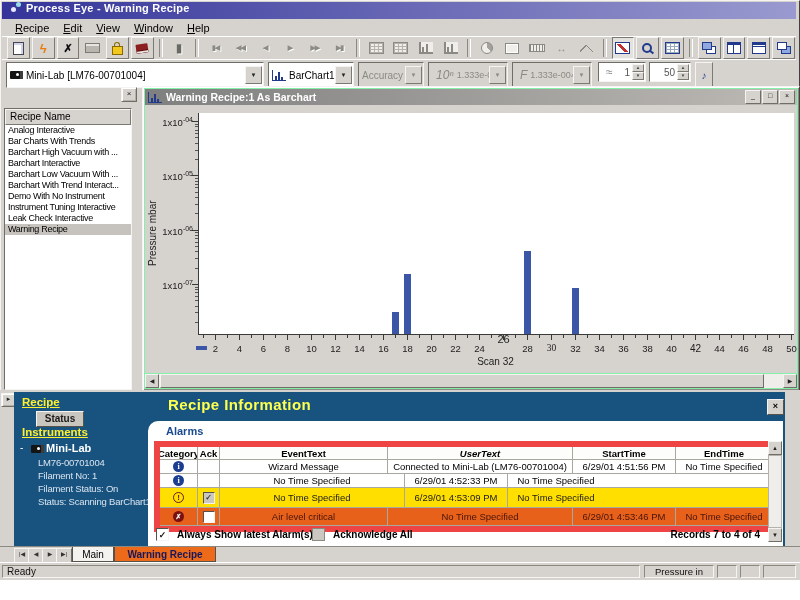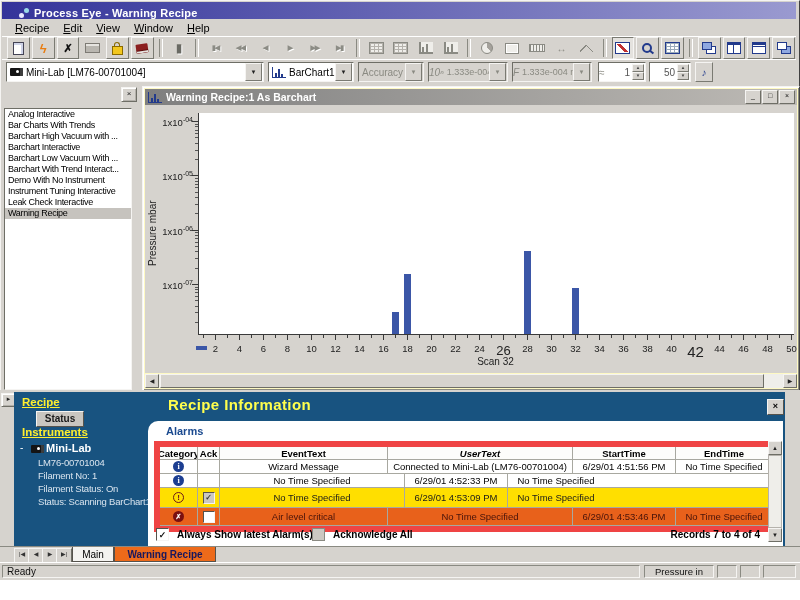--- a/index.html
+++ b/index.html
@@ -1,21 +1,21 @@
 <!DOCTYPE html>
 <html><head>
 <meta charset="utf-8">
 <style>
   html,body{margin:0;padding:0;background:#fff}
   #app{position:relative;width:800px;height:600px;background:#fff;font-family:"Liberation Sans",sans-serif;font-size:11px;color:#000;overflow:hidden}
   .abs{position:absolute}
   .raised{border:1px solid;border-color:#f5f4f2 #6e6e66 #6e6e66 #f5f4f2;box-shadow:inset 1px 1px 0 #fff,inset -1px -1px 0 #b3b0aa}
 
   
-  #titlebar{left:2px;top:2px;width:794px;height:17px;background:linear-gradient(90deg,#34349a,#9a9ad0);display:flex;align-items:flex-end;padding-left:16px;box-sizing:border-box}
+  #titlebar{left:2px;top:2px;width:794px;height:17px;background:linear-gradient(90deg,#34349a,#9a9ad0);display:flex;align-items:flex-start;padding-left:8px;box-sizing:border-box}
   #titlebar .ttl{color:#fff;font-weight:bold;font-size:11px;margin-left:4px;letter-spacing:.2px}
   .app-ico{width:12px;height:11px;position:relative;display:inline-block}
   .app-ico::before{content:"";position:absolute;left:1px;top:5px;width:5px;height:5px;border-radius:50%;background:#e8e8ff}
   .app-ico::after{content:"";position:absolute;left:6px;top:0;width:5px;height:5px;border-radius:50%;background:#9adbe8}
 
   
   #menubar{left:2px;top:19px;width:794px;height:17px;display:flex;align-items:center;padding-left:6px;box-sizing:border-box}
   .menu-item{padding:1px 7px;display:inline-block}
   .menu-item::first-letter{text-decoration:underline}
 
@@ -51,44 +51,44 @@
   .ic-table{width:13px;height:10px;border:1px solid #223a8c;background-color:#fff;background-image:linear-gradient(#9ab 1px,transparent 1px),linear-gradient(90deg,#9ab 1px,transparent 1px);background-size:4px 3px}
   .ic-cascade{width:8px;height:6px;border:1px solid #223a8c;background:#fff;position:relative;margin-left:4px;margin-top:4px}
   .ic-cascade::before{content:"";position:absolute;left:-5px;top:-5px;width:8px;height:6px;border:1px solid #223a8c;background:#8fa8e0}
   .ic-tilev{width:12px;height:10px;border:1px solid #223a8c;background:linear-gradient(90deg,#fff 0 5px,#223a8c 5px 6px,#fff 6px);box-shadow:inset 0 2px 0 #223a8c}
   .ic-tileh{width:12px;height:10px;border:1px solid #223a8c;background:linear-gradient(#fff 0 3px,#223a8c 3px 4px,#fff 4px);box-shadow:inset 0 2px 0 #223a8c}
   .ic-front{width:8px;height:6px;border:1px solid #223a8c;background:#8fa8e0;position:relative;margin-left:4px;margin-top:4px}
   .ic-front::before{content:"";position:absolute;left:-5px;top:-5px;width:8px;height:6px;border:1px solid #223a8c;background:#fff}
 
   
   #combobar{left:2px;top:59px;width:794px;height:25px;border-top:1px solid #fff}
-  .combo{position:absolute;top:2px;height:20px;background:#fff;border:1px solid;border-color:#6e6e66 #f5f4f2 #f5f4f2 #6e6e66;display:flex;align-items:center;box-sizing:border-box}
+  .combo{position:absolute;top:2px;height:26px;background:#fff;border:1px solid;border-color:#6e6e66 #f5f4f2 #f5f4f2 #6e6e66;display:flex;align-items:center;box-sizing:border-box}
   .combo .val{flex:1;padding:0 3px;font-size:10px;white-space:nowrap;overflow:hidden}
   .combo .drop{width:15px;height:16px;margin-right:1px;background:#d6d3ce;border:1px solid;border-color:#f5f4f2 #7a7a72 #7a7a72 #f5f4f2;display:flex;align-items:center;justify-content:center;font-size:6px;color:#222}
   .combo.dis{background:#d6d3ce}
   .combo.dis .val{color:#8a8a82}
   .combo.dis .drop{color:#8a8a82}
   .ic-inst{width:13px;height:8px;background:#141414;border-radius:1px;margin-left:3px;box-shadow:inset -3px 0 0 #3c3c3c;position:relative;flex:none}
   .ic-inst::after{content:"";position:absolute;right:4px;top:2px;width:3px;height:3px;background:#fff;border-radius:50%}
   .ic-bars{width:13px;height:10px;margin-left:3px;flex:none;border-left:1px solid #223a8c;border-bottom:1px solid #223a8c;background:linear-gradient(#223a8c,#223a8c) left 2px bottom 0/2px 4px no-repeat,linear-gradient(#223a8c,#223a8c) left 5px bottom 0/2px 8px no-repeat,linear-gradient(#223a8c,#223a8c) left 8px bottom 0/2px 3px no-repeat}
-  .tiny-ico{font-size:10px;color:#8a8a82;margin-left:0;flex:none;font-style:italic}
+  .tiny-ico{font-size:12px;color:#8a8a82;margin-left:7px;flex:none;font-style:italic}
   .spin{position:absolute;top:2px;height:20px;background:#fff;border:1px solid;border-color:#6e6e66 #f5f4f2 #f5f4f2 #6e6e66;display:flex;align-items:center;box-sizing:border-box}
   .spin .val{flex:1;text-align:right;font-size:10px;color:#555;padding-right:2px}
   .spin .ud{width:12px;height:16px;margin-right:1px;display:flex;flex-direction:column}
   .spin .ud span{flex:1;background:#d6d3ce;border:1px solid;border-color:#f5f4f2 #7a7a72 #7a7a72 #f5f4f2;font-size:4.5px;line-height:6px;text-align:center;color:#444}
 
   
   #recipe-panel{left:4px;top:108px;width:126px;height:280px;background:#fff;border:1px solid;border-color:#6e6e66 #f5f4f2 #f5f4f2 #6e6e66}
   #recipe-header{height:14px;background:#d6d3ce;border:1px solid;border-color:#f5f4f2 #7a7a72 #7a7a72 #f5f4f2;font-size:10px;padding:0 4px;line-height:13px}
   .lb-item{display:block;font-size:9px;letter-spacing:-.3px;line-height:11px;padding:0 3px;white-space:nowrap;overflow:hidden;color:#000}
   .lb-item.sel{background:#c6c3be}
   #collapse-btn{left:121px;top:87px;width:14px;height:13px;font-size:8px;line-height:11px;text-align:center;color:#222}
 
   
-  #chart-win{left:142px;top:86px;width:656px;height:303px;background:#fef9c3;border:1px solid;border-color:#f5f4f2 #404040 #404040 #f5f4f2;box-shadow:inset 1px 1px 0 #fff,inset -1px -1px 0 #8a8a82}
+  #chart-win{left:142px;top:86px;width:656px;height:303px;background:#86efac;border:1px solid;border-color:#f5f4f2 #404040 #404040 #f5f4f2;box-shadow:inset 1px 1px 0 #fff,inset -1px -1px 0 #8a8a82}
   #chart-title{position:absolute;left:2px;top:2px;width:652px;height:16px;background:linear-gradient(90deg,#7f7f7f,#bdbab5);display:flex;align-items:center;padding:0 2px;box-sizing:border-box}
   #chart-title .ttl{color:#fff;font-weight:bold;font-size:10.5px;margin-left:4px;flex:1;white-space:nowrap;overflow:hidden}
   .winbtn{width:14px;height:12px;background:#d6d3ce;border:1px solid;border-color:#f5f4f2 #6e6e66 #6e6e66 #f5f4f2;font-size:7px;line-height:10px;text-align:center;margin-left:1px;color:#111}
   #chart-canvas{position:absolute;left:2px;top:18px;width:652px;height:268px;background:#d6d3ce;overflow:hidden}
   #chart-canvas div{position:absolute}
   #chart-hscroll{position:absolute;left:2px;top:287px;width:652px;height:14px;background:#efeeea}
   .sb-btn{position:absolute;width:14px;height:14px;background:#d6d3ce;border:1px solid;border-color:#f5f4f2 #6e6e66 #6e6e66 #f5f4f2;font-size:6px;line-height:12px;text-align:center;color:#222;box-sizing:border-box}
   .sb-thumb{position:absolute;background:#d6d3ce;border:1px solid;border-color:#f5f4f2 #6e6e66 #6e6e66 #f5f4f2;box-sizing:border-box}
 
   
@@ -289,20 +289,21 @@
           <span>▼</span>
         </span>
     </div>
     <div class="combo" style="left:693px;width:18px;background:#d6d3ce;border-color:#f5f4f2 #7a7a72 #7a7a72 #f5f4f2;justify-content:center">
       <span style="font-size:10px;color:#223a8c">♪</span>
     </div>
   </div>
 
   <div id="collapse-btn" class="abs raised">×</div>
   <div id="recipe-panel" class="abs">
+    <div id="recipe-header">Recipe Name</div>
     <div id="recipe-list">
         <span class="lb-item">Analog Interactive</span>
         <span class="lb-item">Bar Charts With Trends</span>
         <span class="lb-item">Barchart High Vacuum with ...</span>
         <span class="lb-item">Barchart Interactive</span>
         <span class="lb-item">Barchart Low Vacuum With ...</span>
         <span class="lb-item">Barchart With Trend Interact...</span>
         <span class="lb-item">Demo With No Instrument</span>
         <span class="lb-item">Instrument Tuning Interactive</span>
         <span class="lb-item">Leak Check Interactive</span>
@@ -392,45 +393,45 @@
         <div style="left: 286px; top: 230px; width: 1px; height: 5px; background: rgb(58, 58, 58);"></div>
         <div style="left: 278px; top: 238px; width: 17px; text-align: center; font-size: 9.5px; color: rgb(34, 34, 34);">20</div>
         <div style="left: 298px; top: 230px; width: 1px; height: 3px; background: rgb(58, 58, 58);"></div>
         <div style="left: 310px; top: 230px; width: 1px; height: 5px; background: rgb(58, 58, 58);"></div>
         <div style="left: 302px; top: 238px; width: 17px; text-align: center; font-size: 9.5px; color: rgb(34, 34, 34);">22</div>
         <div style="left: 322px; top: 230px; width: 1px; height: 3px; background: rgb(58, 58, 58);"></div>
         <div style="left: 334px; top: 230px; width: 1px; height: 5px; background: rgb(58, 58, 58);"></div>
         <div style="left: 326px; top: 238px; width: 17px; text-align: center; font-size: 9.5px; color: rgb(34, 34, 34);">24</div>
         <div style="left: 346px; top: 230px; width: 1px; height: 3px; background: rgb(58, 58, 58);"></div>
         <div style="left: 358px; top: 230px; width: 1px; height: 5px; background: rgb(58, 58, 58);"></div>
-        <div style="left: 350px; top: 238px; width: 17px; text-align: center; font-size: 13px; color: rgb(34, 34, 34);">26</div>
+        <div style="left: 350px; top: 228px; width: 17px; text-align: center; font-size: 11px; color: rgb(34, 34, 34);">26</div>
         <div style="left: 370px; top: 230px; width: 1px; height: 3px; background: rgb(58, 58, 58);"></div>
         <div style="left: 382px; top: 230px; width: 1px; height: 5px; background: rgb(58, 58, 58);"></div>
         <div style="left: 374px; top: 238px; width: 17px; text-align: center; font-size: 9.5px; color: rgb(34, 34, 34);">28</div>
         <div style="left: 394px; top: 230px; width: 1px; height: 3px; background: rgb(58, 58, 58);"></div>
         <div style="left: 406px; top: 230px; width: 1px; height: 5px; background: rgb(58, 58, 58);"></div>
-        <div style="left: 398px; top: 238px; width: 17px; text-align: center; font-size: 9.5px; color: rgb(34, 34, 34);">30</div>
+        <div style="left: 398px; top: 238px; width: 17px; text-align: center; font-size: 9.5px; color: rgb(34, 34, 34); font-family: Liberation Serif, serif;">30</div>
         <div style="left: 418px; top: 230px; width: 1px; height: 3px; background: rgb(58, 58, 58);"></div>
         <div style="left: 430px; top: 230px; width: 1px; height: 5px; background: rgb(58, 58, 58);"></div>
         <div style="left: 422px; top: 238px; width: 17px; text-align: center; font-size: 9.5px; color: rgb(34, 34, 34);">32</div>
         <div style="left: 442px; top: 230px; width: 1px; height: 3px; background: rgb(58, 58, 58);"></div>
         <div style="left: 454px; top: 230px; width: 1px; height: 5px; background: rgb(58, 58, 58);"></div>
         <div style="left: 446px; top: 238px; width: 17px; text-align: center; font-size: 9.5px; color: rgb(34, 34, 34);">34</div>
         <div style="left: 466px; top: 230px; width: 1px; height: 3px; background: rgb(58, 58, 58);"></div>
         <div style="left: 478px; top: 230px; width: 1px; height: 5px; background: rgb(58, 58, 58);"></div>
         <div style="left: 470px; top: 238px; width: 17px; text-align: center; font-size: 9.5px; color: rgb(34, 34, 34);">36</div>
         <div style="left: 490px; top: 230px; width: 1px; height: 3px; background: rgb(58, 58, 58);"></div>
         <div style="left: 502px; top: 230px; width: 1px; height: 5px; background: rgb(58, 58, 58);"></div>
         <div style="left: 494px; top: 238px; width: 17px; text-align: center; font-size: 9.5px; color: rgb(34, 34, 34);">38</div>
         <div style="left: 514px; top: 230px; width: 1px; height: 3px; background: rgb(58, 58, 58);"></div>
         <div style="left: 526px; top: 230px; width: 1px; height: 5px; background: rgb(58, 58, 58);"></div>
         <div style="left: 518px; top: 238px; width: 17px; text-align: center; font-size: 9.5px; color: rgb(34, 34, 34);">40</div>
         <div style="left: 538px; top: 230px; width: 1px; height: 3px; background: rgb(58, 58, 58);"></div>
         <div style="left: 550px; top: 230px; width: 1px; height: 5px; background: rgb(58, 58, 58);"></div>
-        <div style="left: 542px; top: 238px; width: 17px; text-align: center; font-size: 15px; color: rgb(34, 34, 34);">42</div>
+        <div style="left: 542px; top: 238px; width: 17px; text-align: center; font-size: 10px; color: rgb(34, 34, 34);">42</div>
         <div style="left: 562px; top: 230px; width: 1px; height: 3px; background: rgb(58, 58, 58);"></div>
         <div style="left: 574px; top: 230px; width: 1px; height: 5px; background: rgb(58, 58, 58);"></div>
         <div style="left: 566px; top: 238px; width: 17px; text-align: center; font-size: 9.5px; color: rgb(34, 34, 34);">44</div>
         <div style="left: 586px; top: 230px; width: 1px; height: 3px; background: rgb(58, 58, 58);"></div>
         <div style="left: 598px; top: 230px; width: 1px; height: 5px; background: rgb(58, 58, 58);"></div>
         <div style="left: 590px; top: 238px; width: 17px; text-align: center; font-size: 9.5px; color: rgb(34, 34, 34);">46</div>
         <div style="left: 610px; top: 230px; width: 1px; height: 3px; background: rgb(58, 58, 58);"></div>
         <div style="left: 622px; top: 230px; width: 1px; height: 5px; background: rgb(58, 58, 58);"></div>
         <div style="left: 614px; top: 238px; width: 17px; text-align: center; font-size: 9.5px; color: rgb(34, 34, 34);">48</div>
         <div style="left: 634px; top: 230px; width: 1px; height: 3px; background: rgb(58, 58, 58);"></div>

